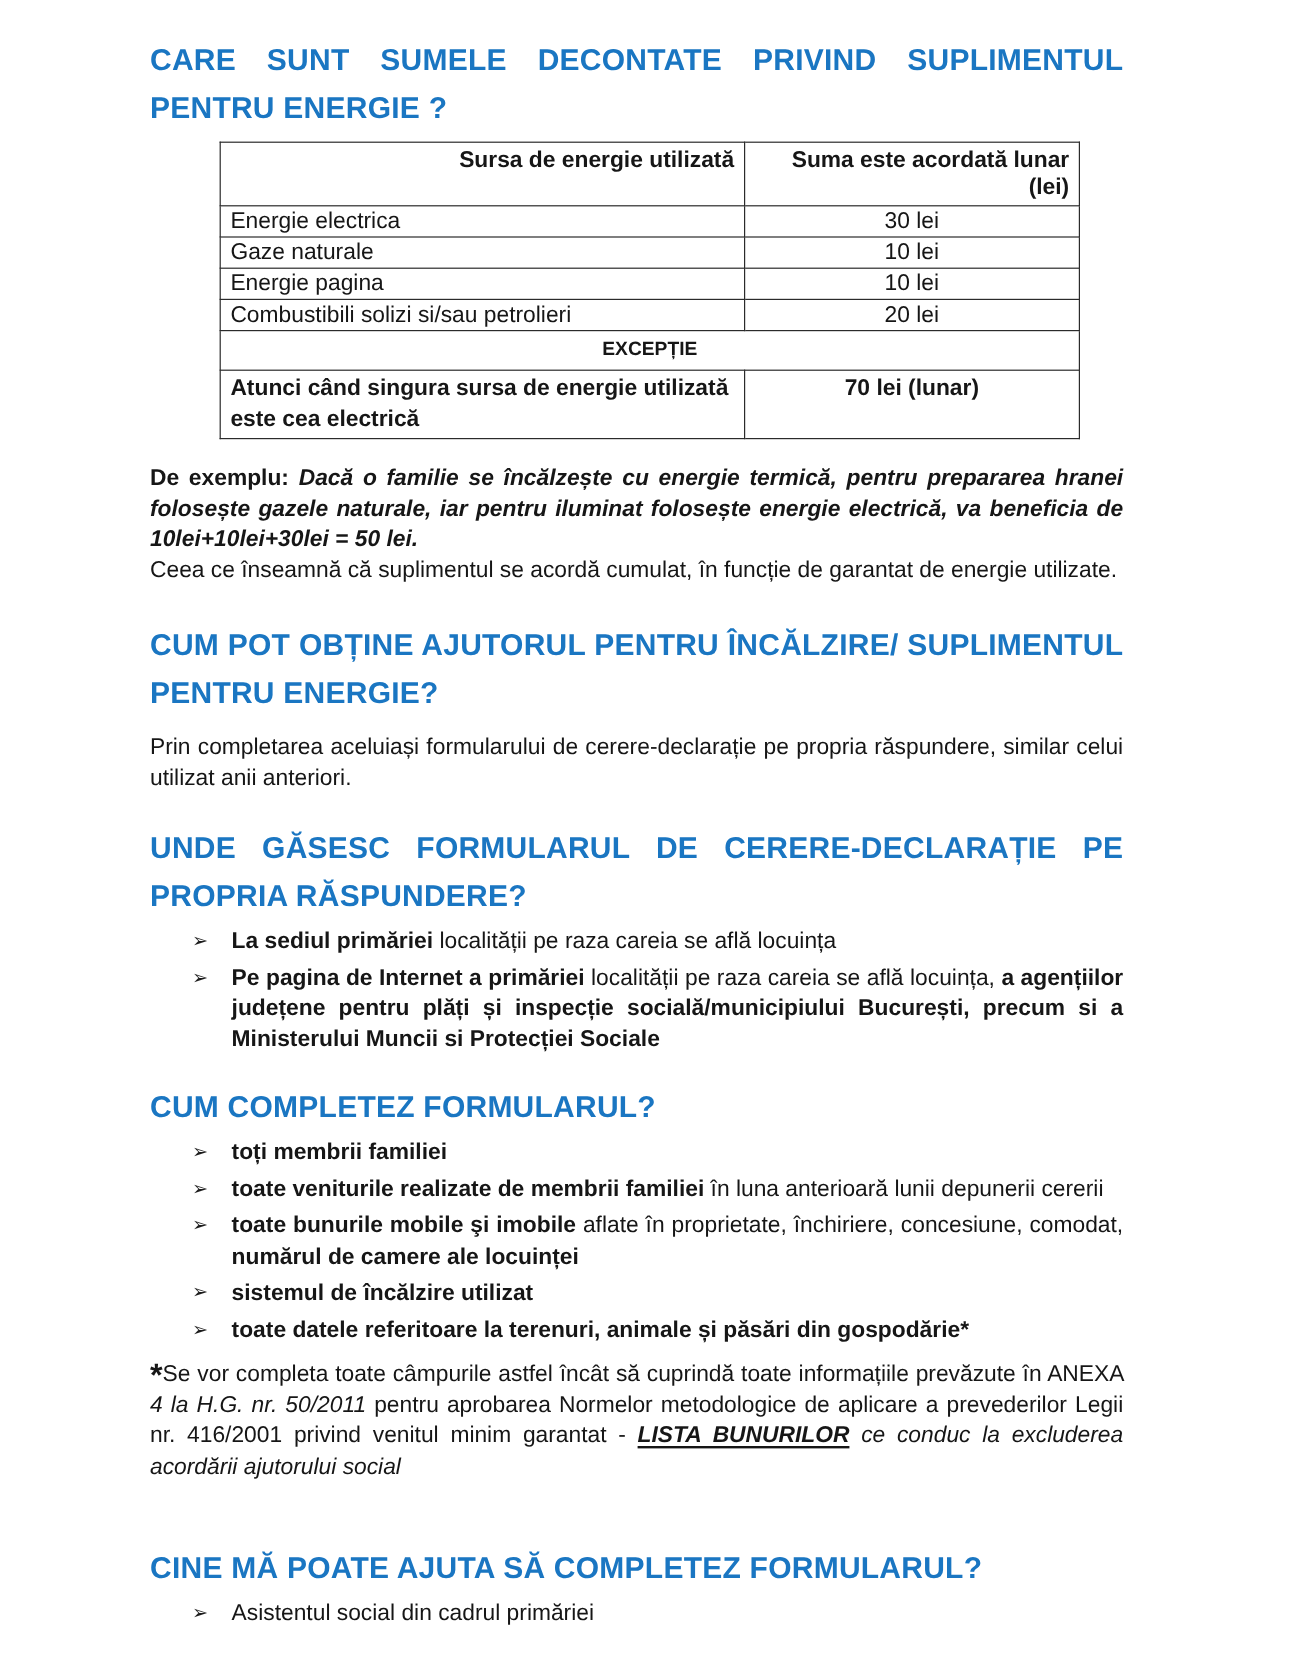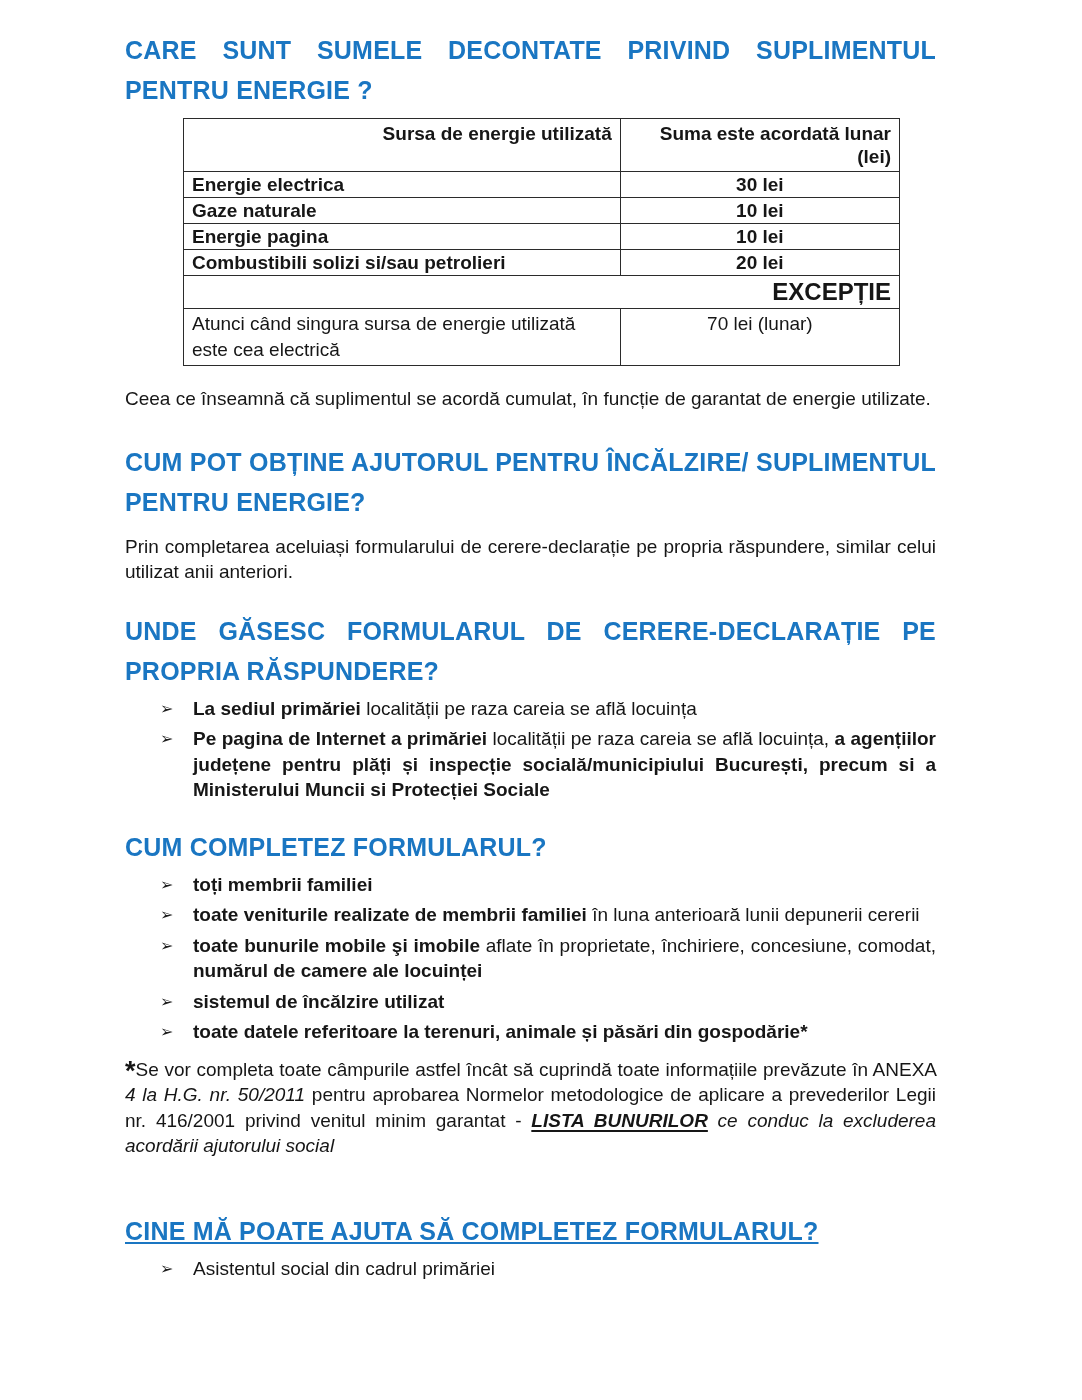--- a/index.html
+++ b/index.html
@@ -21,21 +21,21 @@
     font-size: 25px;
     font-weight: 700;
     line-height: 40px;
     letter-spacing: 0.2px;
     text-align: justify;
     margin: 0;
   }
   .mt-s2 { margin-top: 30px; }
   .mt-s3 { margin-top: 26px; }
   .mt-s4 { margin-top: 24px; }
-  .mt-s5 { margin-top: 52px; text-decoration: underline; }
+  .mt-s5 { margin-top: 52px; }
 
   p { margin: 0; font-size: 19px; line-height: 25.5px; }
   .just { text-align: justify; }
   .b { font-weight: 700; }
   .i { font-style: italic; }
   .u {
     text-decoration: underline;
     text-decoration-thickness: 2px;
     text-underline-offset: 3px;
   }
@@ -45,38 +45,37 @@
     border-collapse: collapse;
     width: 717px;
     margin: 8px 0 20px 58px;
     font-size: 19px;
   }
   table.energy th, table.energy td {
     border: 1.5px solid #2b2b2b;
     padding: 1px 8px;
     line-height: 23px;
     vertical-align: top;
-    font-weight: bold;
   }
   table.energy th {
     font-weight: 700;
     text-align: right;
     padding: 3px 8px;
   }
   table.energy .col-src { width: 61%; }
   table.energy .amount { text-align: center; }
   table.energy .exc-row td {
-    text-align: right;
+    text-align: center;
     font-weight: 700;
-    font-size: 24px;
+    font-size: 16px;
     line-height: 28px;
     padding: 2px 8px;
   }
   table.energy .final-row td {
-    font-weight: 400;
+    font-weight: 700;
     line-height: 26px;
     padding: 2px 8px;
   }
 
   .blist { margin-top: 5px; }
   .bitem {
     display: flex;
     padding-left: 35px;
     margin-bottom: 5px;
     font-size: 19px;
@@ -131,20 +130,21 @@
       <tr class="exc-row">
         <td colspan="2">EXCEPȚIE</td>
       </tr>
       <tr class="final-row">
         <td>Atunci când singura sursa de energie utilizată este cea electrică</td>
         <td class="amount">70 lei (lunar)</td>
       </tr>
     </tbody>
   </table>
 
+  <p class="just"><span class="b">De exemplu: </span><span class="b i">Dacă o familie se încălzește cu energie termică, pentru prepararea hranei folosește gazele naturale, iar pentru iluminat folosește energie electrică, va beneficia de 10lei+10lei+30lei = 50 lei.</span></p>
   <p class="just">Ceea ce înseamnă că suplimentul se acordă cumulat, în funcție de garantat de energie utilizate.</p>
 
   <h1 class="hd mt-s2">CUM POT OBȚINE AJUTORUL PENTRU ÎNCĂLZIRE/ SUPLIMENTUL PENTRU ENERGIE?</h1>
   <p class="just mt-sm">Prin completarea aceluiași formularului de cerere-declarație pe propria răspundere, similar celui utilizat anii anteriori.</p>
 
   <h1 class="hd mt-s3">UNDE GĂSESC FORMULARUL DE CERERE-DECLARAȚIE PE PROPRIA RĂSPUNDERE?</h1>
   <div class="blist">
     <div class="bitem">
       <span class="bmark">➢</span>
       <span class="btext"><span class="b">La sediul primăriei</span><span> localității pe raza careia se află locuința</span></span>

